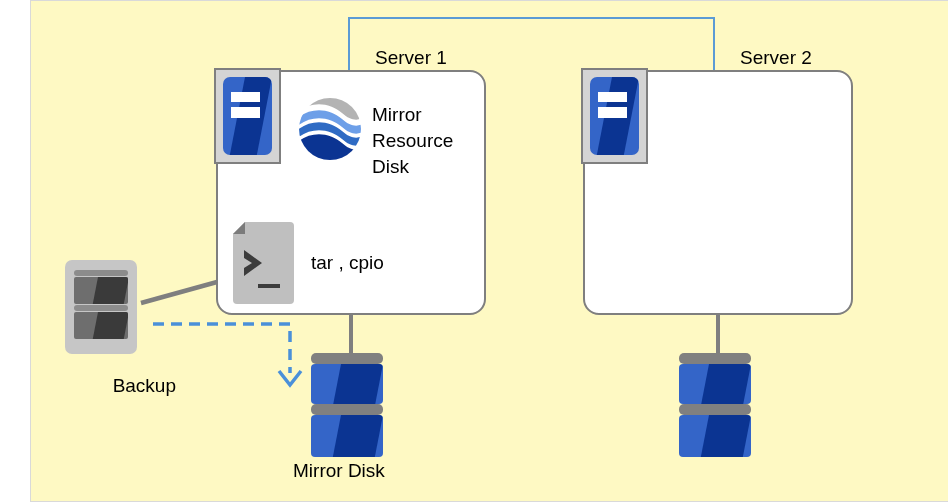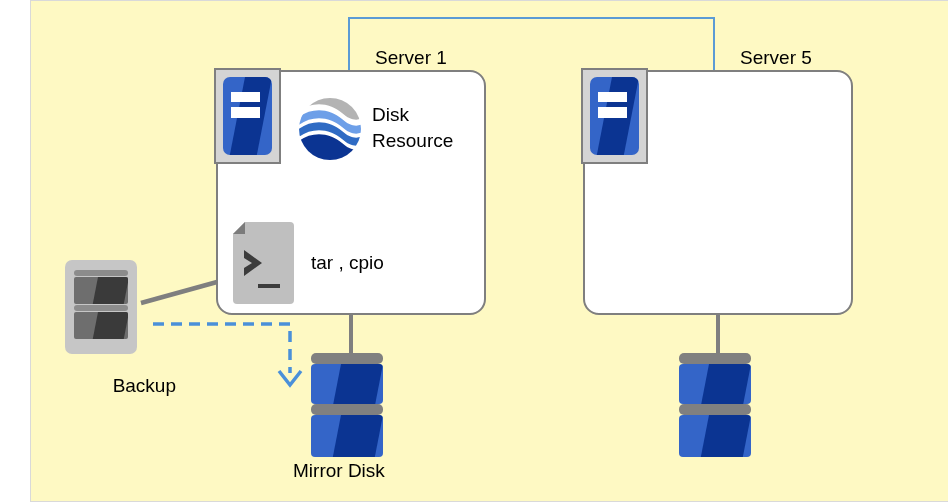--- a/index.html
+++ b/index.html
@@ -158,21 +158,21 @@
 </style>
 </head>
 <body>
 
 <div id="canvas">
 
   <div class="interconnect" style="left:317px; top:16px; width:367px; height:57px;"></div>
 
   <div class="label" style="left:344px; top:44px;">Server 1</div>
 
-  <div class="label" style="left:709px; top:44px;">Server 5</div>
+  <div class="label" style="left:709px; top:44px;">Server 2</div>
 
   <div class="server-box" style="left:185px; top:69px; width:270px; height:245px;"></div>
 
   <div class="srv-icon" style="left:183px; top:67px; width:67px; height:96px;">
     <div class="chassis">
       <div class="bar b1"></div>
       <div class="bar b2"></div>
     </div>
   </div>
 
@@ -187,22 +187,23 @@
         <rect x="0" y="0" width="64" height="64" fill="#ffffff"></rect>
         <path d="M -4 18 C 10 4, 30 4, 44 16 C 54 25, 62 24, 70 18 L 70 -6 L -4 -6 Z" fill="#b3b3b3"></path>
         <path d="M -4 24 C 10 10, 30 10, 44 22 C 54 31, 62 30, 70 24 L 70 32 C 62 38, 54 39, 44 30 C 30 18, 10 18, -4 32 Z" fill="#6d9fe8"></path>
         <path d="M -4 36 C 10 22, 30 22, 44 34 C 54 43, 62 42, 70 36 L 70 44 C 62 50, 54 51, 44 42 C 30 30, 10 30, -4 44 Z" fill="#2f6bc4"></path>
         <path d="M -4 48 C 10 34, 30 34, 44 46 C 54 55, 62 54, 70 48 L 70 70 L -4 70 Z" fill="#0b3492"></path>
       </g>
     </svg>
   </div>
 
   <div class="label multi" style="left:341px; top:101px; width:110px; line-height:26px;">
+    <div>Mirror</div>
+    <div>Resource</div>
     <div>Disk</div>
-    <div>Resource</div>
   </div>
 
   <div class="script-icon" style="left:199px; top:221px; width:67px; height:82px;">
     <svg width="67" height="82" viewBox="0 0 67 82" aria-hidden="true">
       <path d="M15 0 L60 0 A4 4 0 0 1 64 4 L64 78 A4 4 0 0 1 60 82 L7 82 A4 4 0 0 1 3 78 L3 12 Z" fill="#bfbfbf"></path>
       <path d="M15 0 L3 12 L15 12 Z" fill="#7b7b7b"></path>
       <path d="M14 28 L32 41 L14 54 L14 46 L22 41 L14 36 Z" fill="#3c3c3c"></path>
       <rect x="28" y="62" width="22" height="4" fill="#3c3c3c"></rect>
     </svg>
   </div>

